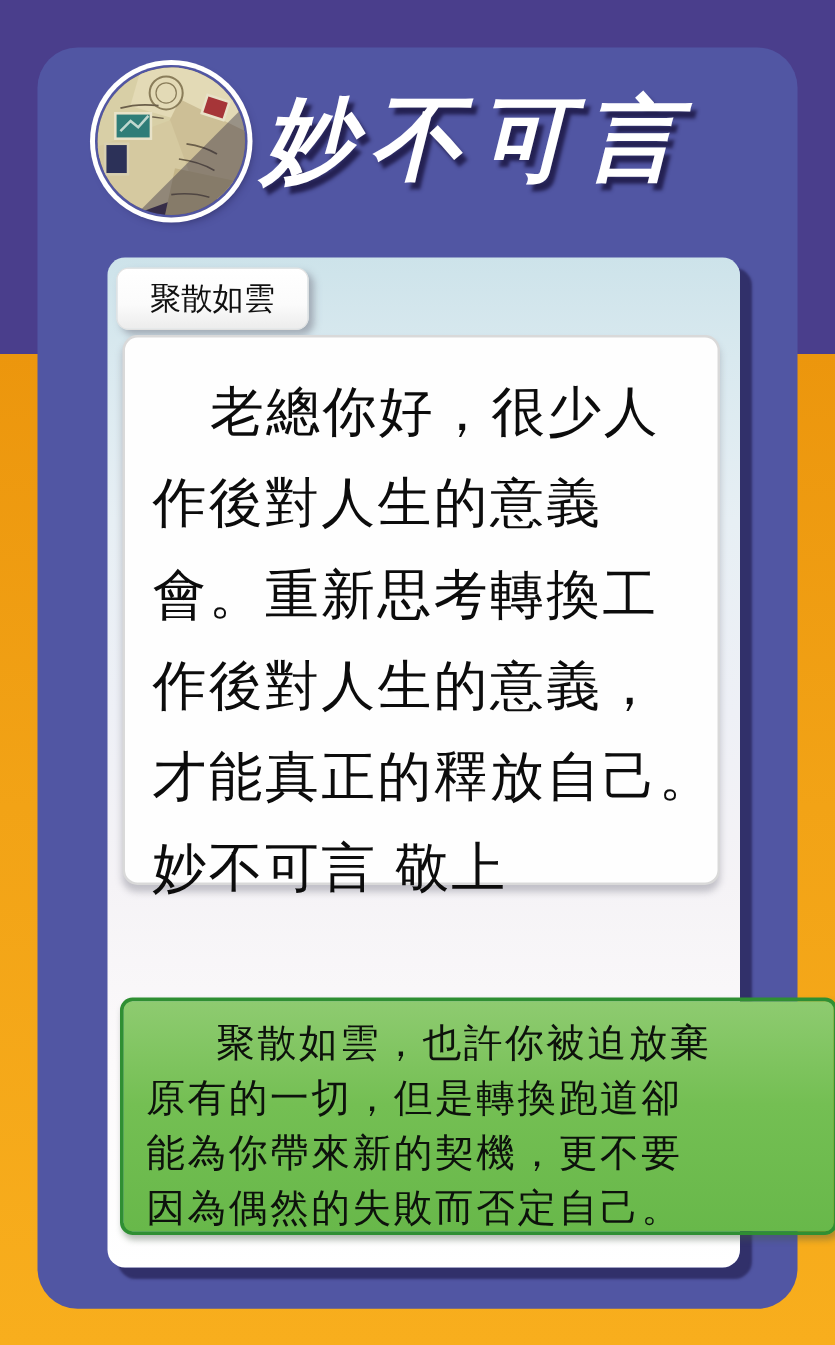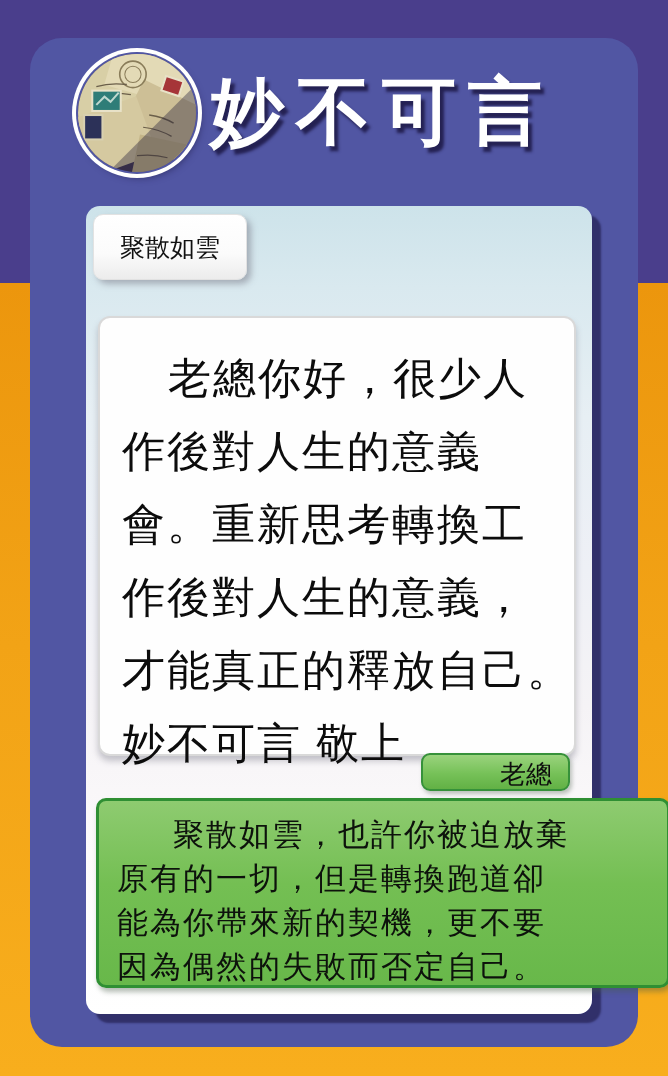--- a/index.html
+++ b/index.html
@@ -6,33 +6,33 @@
   body{font-family:"Liberation Sans","DejaVu Sans",sans-serif;}
   .page{position:relative;width:668px;height:1076px;overflow:hidden;
         background:linear-gradient(180deg,#4a3e8c 0,#4a3e8c 283px,#ec960d 283px,#f2a316 60%,#f8ae1d 100%);}
   .panel{position:absolute;left:30px;top:38px;width:608px;height:1009px;
          background:#5156a3;border-radius:32px;}
   
   .avatar{position:absolute;left:76px;top:52px;width:122px;height:122px;border-radius:50%;
           overflow:hidden;box-shadow:0 0 0 4px #ffffff, 3px 4px 7px rgba(30,25,70,.55);}
   .title{position:absolute;left:210px;top:62px;width:400px;height:100px;
          font-size:74px;line-height:100px;font-weight:bold;color:#ffffff;letter-spacing:12px;
-         text-shadow:4px 5px 3px rgba(28,23,68,.85);white-space:nowrap;}
+         text-shadow:4px 5px 3px rgba(28,23,68,.85);white-space:nowrap;font-style:italic;}
   
   .card{position:absolute;left:86px;top:206px;width:506px;height:808px;border-radius:14px;
         background:linear-gradient(180deg,#cde3ea 0%,#d9e9ef 10%,#e7eff4 26%,#eef0f6 45%,#f5f3f6 62%,#fcfafb 80%,#ffffff 100%);
         box-shadow:9px 9px 2px rgba(28,24,68,.6);}
   .tag-sender{position:absolute;left:7px;top:8px;height:48px;line-height:48px;
-        padding:8px 26px;border-radius:10px;font-size:25px;color:#111;
+        padding:0 26px;border-radius:10px;font-size:25px;color:#111;
         background:linear-gradient(180deg,#ffffff 0%,#fbfbfb 60%,#ececec 100%);
         border:1px solid #e2e2e2;box-shadow:4px 4px 6px rgba(115,115,130,.5);white-space:nowrap;}
   .msg-white{position:absolute;left:12px;top:62px;width:478px;height:440px;border-radius:12px;
         background:#fefefe;border:2px solid #d9d9d9;box-sizing:border-box;
         box-shadow:0 5px 6px rgba(130,130,145,.45);
-        padding:24px 12px 0 22px;margin-top:48px;}
+        padding:24px 12px 0 22px;}
   .msg-white .line{font-size:43px;line-height:73px;letter-spacing:2px;color:#0c0c0c;
         font-weight:500;white-space:nowrap;}
   .msg-white .line.indent{text-indent:46px;}
   .tag-receiver{position:absolute;right:22px;top:547px;width:149px;height:38px;line-height:38px;
         box-sizing:border-box;border-radius:9px;font-size:26px;color:#0d0d0d;text-align:right;
         padding:0 16px;background:linear-gradient(180deg,#9ad37d 0%,#76c158 55%,#62b145 100%);
         border:2px solid #36913a;box-shadow:2px 3px 4px rgba(70,90,70,.35);white-space:nowrap;}
   .msg-green{position:absolute;left:10px;top:592px;width:574px;height:190px;border-radius:10px;
         box-sizing:border-box;background:linear-gradient(180deg,#8ecb70 0%,#74bf53 45%,#68b84a 100%);
         border:3px solid #2f8f33;box-shadow:2px 4px 5px rgba(70,90,70,.4);
@@ -84,21 +84,20 @@
 
     <div class="msg-white">
       <div class="line indent">老總你好，很少人</div>
       <div class="line">作後對人生的意義</div>
       <div class="line">會。重新思考轉換工</div>
       <div class="line">作後對人生的意義，</div>
       <div class="line">才能真正的釋放自己。</div>
       <div class="line">妙不可言 敬上</div>
     </div>
 
-    <div class="tag-receiver">老總</div>
 
     <div class="msg-green">
       <div class="line indent">聚散如雲，也許你被迫放棄</div>
       <div class="line">原有的一切，但是轉換跑道卻</div>
       <div class="line">能為你帶來新的契機，更不要</div>
       <div class="line">因為偶然的失敗而否定自己。</div>
     </div>
   </div>
 </div>
 

